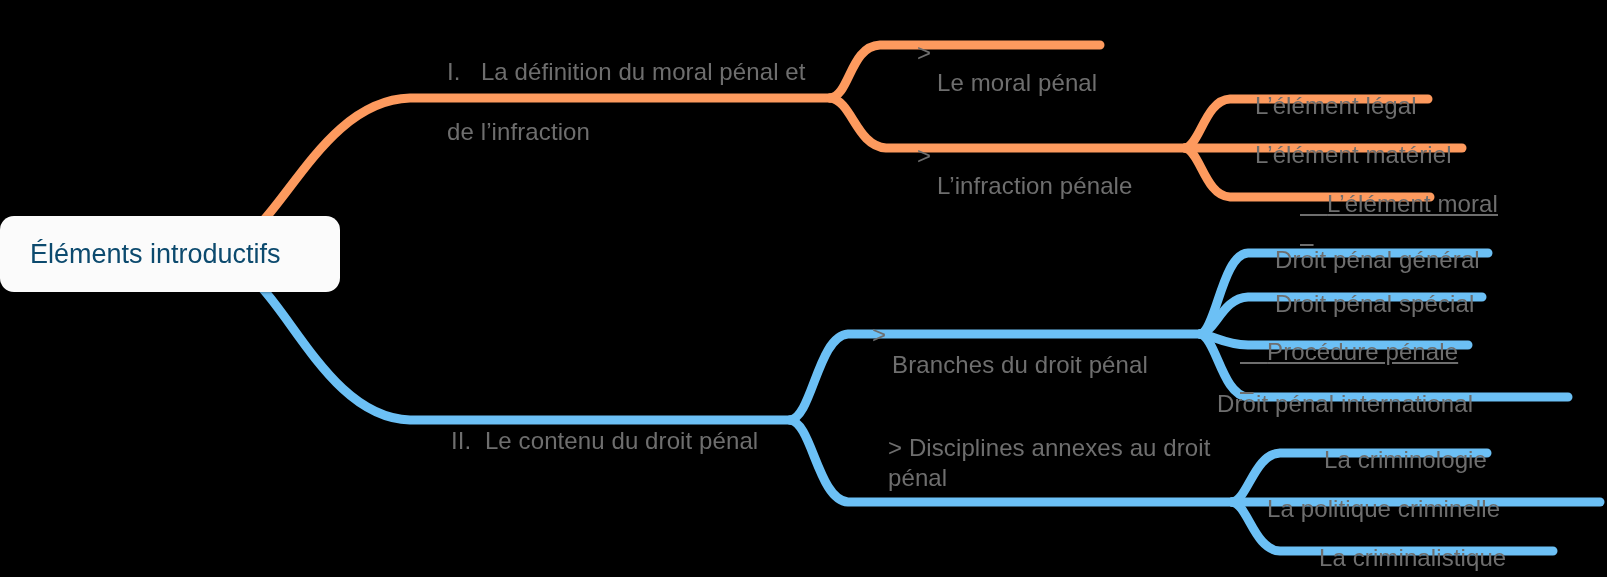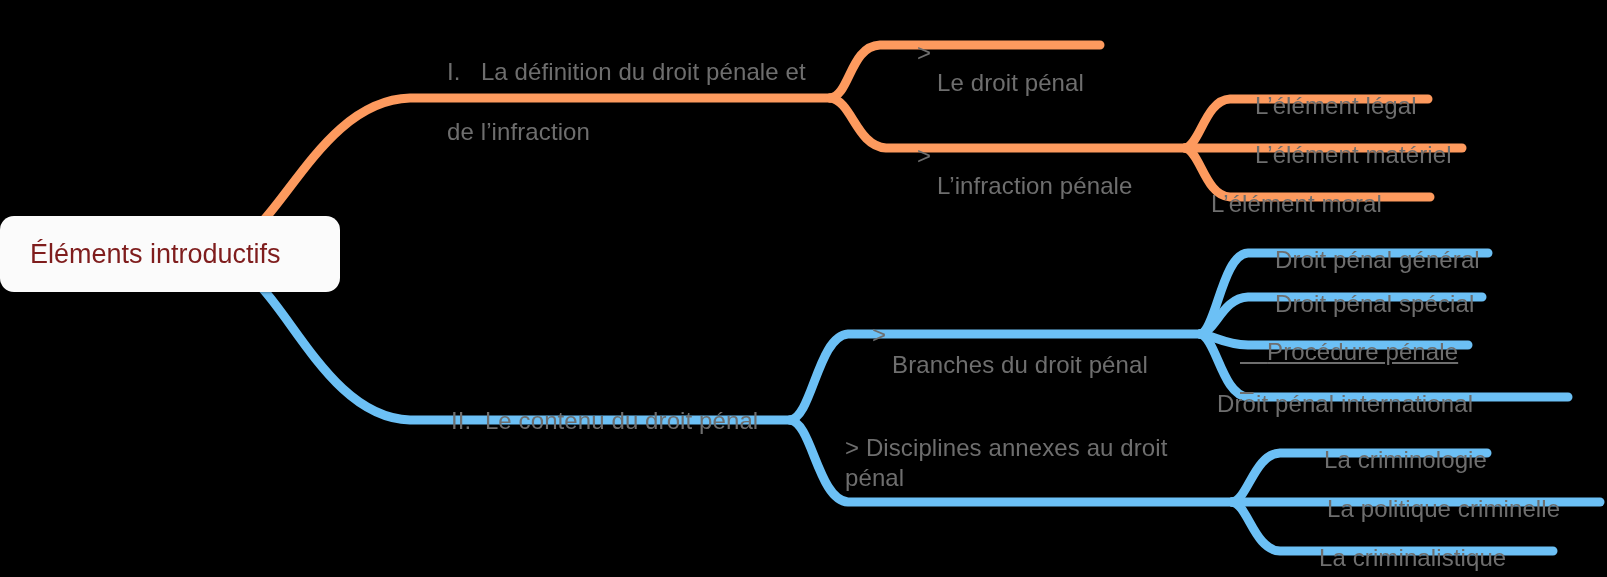--- a/index.html
+++ b/index.html
@@ -26,35 +26,36 @@
     position: absolute;
     color: #6e6e6e;
     font-family: "Liberation Sans", sans-serif;
     font-size: 24px;
     line-height: 30px;
     white-space: pre;
     letter-spacing: 0.1px;
   }
   .node-label.wrap {
     white-space: normal;
+    margin-left: 43px;
   }
   #root-node {
     position: absolute;
     left: 0px;
     top: 216px;
     width: 340px;
     height: 76px;
     background: #fbfbfb;
     border-radius: 14px;
     box-shadow: 0 1px 3px rgba(0,0,0,0.35);
     display: flex;
     align-items: center;
   }
   #root-node .root-text {
-    color: #7f1d1d;
+    color: #0c4a6e;
     font-size: 27px;
     font-family: "Liberation Sans", sans-serif;
     padding-left: 30px;
     white-space: pre;
   }
   .marker {
     display: inline-block;
   }
 </style>
 </head>
@@ -88,45 +89,45 @@
     <path d="M 1232 502 C 1248 500 1254 454 1280 453 L 1487 453" fill="none" stroke="#6cc0f5" stroke-width="9" stroke-linecap="round"></path>
     <path d="M 1232 502 L 1600 502" fill="none" stroke="#6cc0f5" stroke-width="9" stroke-linecap="round"></path>
     <path d="M 1232 502 C 1248 504 1254 550 1280 551 L 1553 551" fill="none" stroke="#6cc0f5" stroke-width="9" stroke-linecap="round"></path>
   </svg>
 
   <div id="root-node">
     <span class="root-text">Éléments introductifs</span>
   </div>
 
   <div class="node-label" style="left:420px; top:27px; width:400px;">
-    <span>I.   La définition du droit pénale et</span><br>
+    <span>I.   La définition du moral pénal et</span><br>
     <span>de l’infraction</span>
   </div>
 
   <div class="node-label" style="left:890px; top:8px;">
     <span class="marker">&gt;</span>
-    <span style="display:inline-block;width:20px;"></span><span>Le droit pénal</span>
+    <span style="display:inline-block;width:20px;"></span><span>Le moral pénal</span>
   </div>
 
   <div class="node-label" style="left:890px; top:111px;">
     <span class="marker">&gt;</span>
     <span style="display:inline-block;width:20px;"></span><span>L’infraction pénale</span>
   </div>
 
   <div class="node-label" style="left:1228px; top:61px;">
     <span>L’élément légal</span>
   </div>
   <div class="node-label" style="left:1228px; top:110px;">
     <span>L’élément matériel</span>
   </div>
-  <div class="node-label" style="left:1184px; top:159px;">
+  <div class="node-label" style="left:1300px; top:159px;text-decoration:underline;">
     <span>L’élément moral</span>
   </div>
 
-  <div class="node-label" style="left:424px; top:376px;">
+  <div class="node-label" style="left:424px; top:396px;">
     <span>II.  Le contenu du droit pénal</span>
   </div>
 
   <div class="node-label" style="left:845px; top:290px;">
     <span class="marker">&gt;</span>
     <span style="display:inline-block;width:20px;"></span><span>Branches du droit pénal</span>
   </div>
 
   <div class="node-label wrap" style="left:845px; top:433px; width:380px;">
     <span>&gt;   Disciplines annexes au droit</span><br>
@@ -142,20 +143,20 @@
   <div class="node-label" style="left:1240px; top:307px;text-decoration:underline;">
     <span>Procédure pénale</span>
   </div>
   <div class="node-label" style="left:1190px; top:359px;">
     <span>Droit pénal international</span>
   </div>
 
   <div class="node-label" style="left:1297px; top:415px;text-align:right;">
     <span>La criminologie</span>
   </div>
-  <div class="node-label" style="left:1300px; top:464px;">
+  <div class="node-label" style="left:1240px; top:464px;">
     <span>La politique criminelle</span>
   </div>
   <div class="node-label" style="left:1292px; top:513px;">
     <span>La criminalistique</span>
   </div>
 
 </div>
 
 </body></html>

